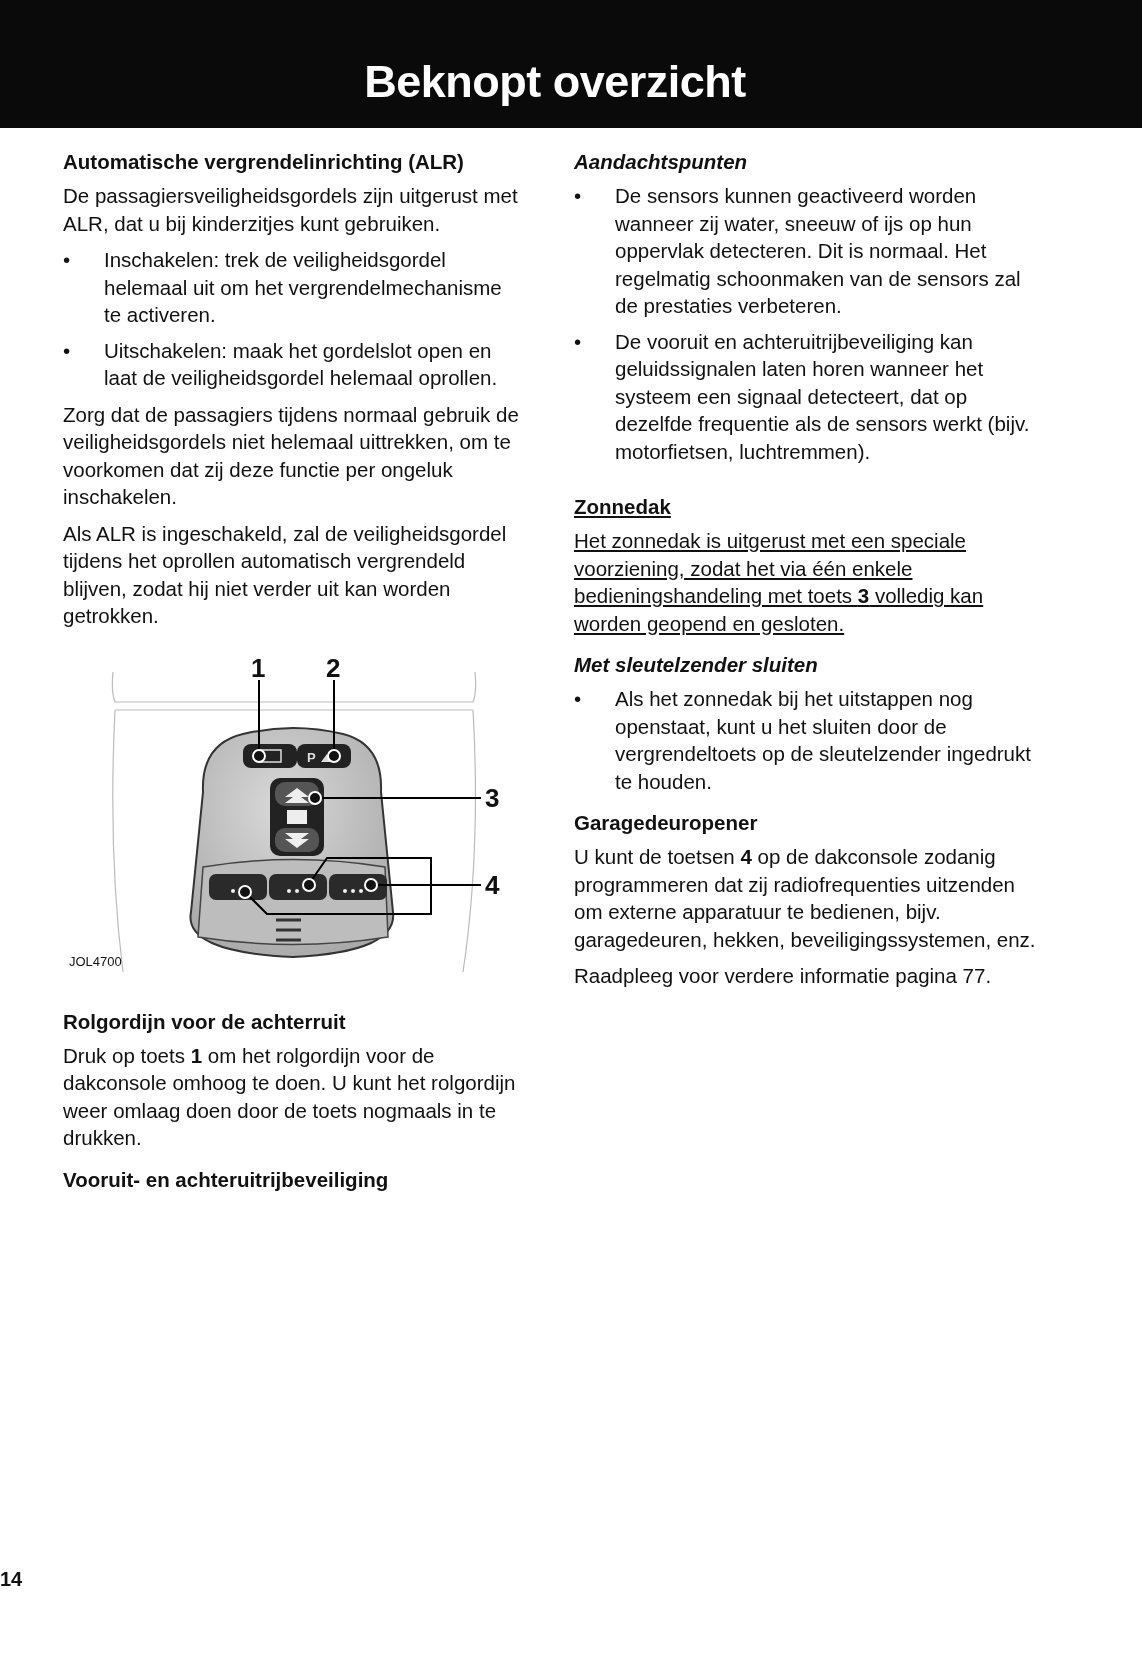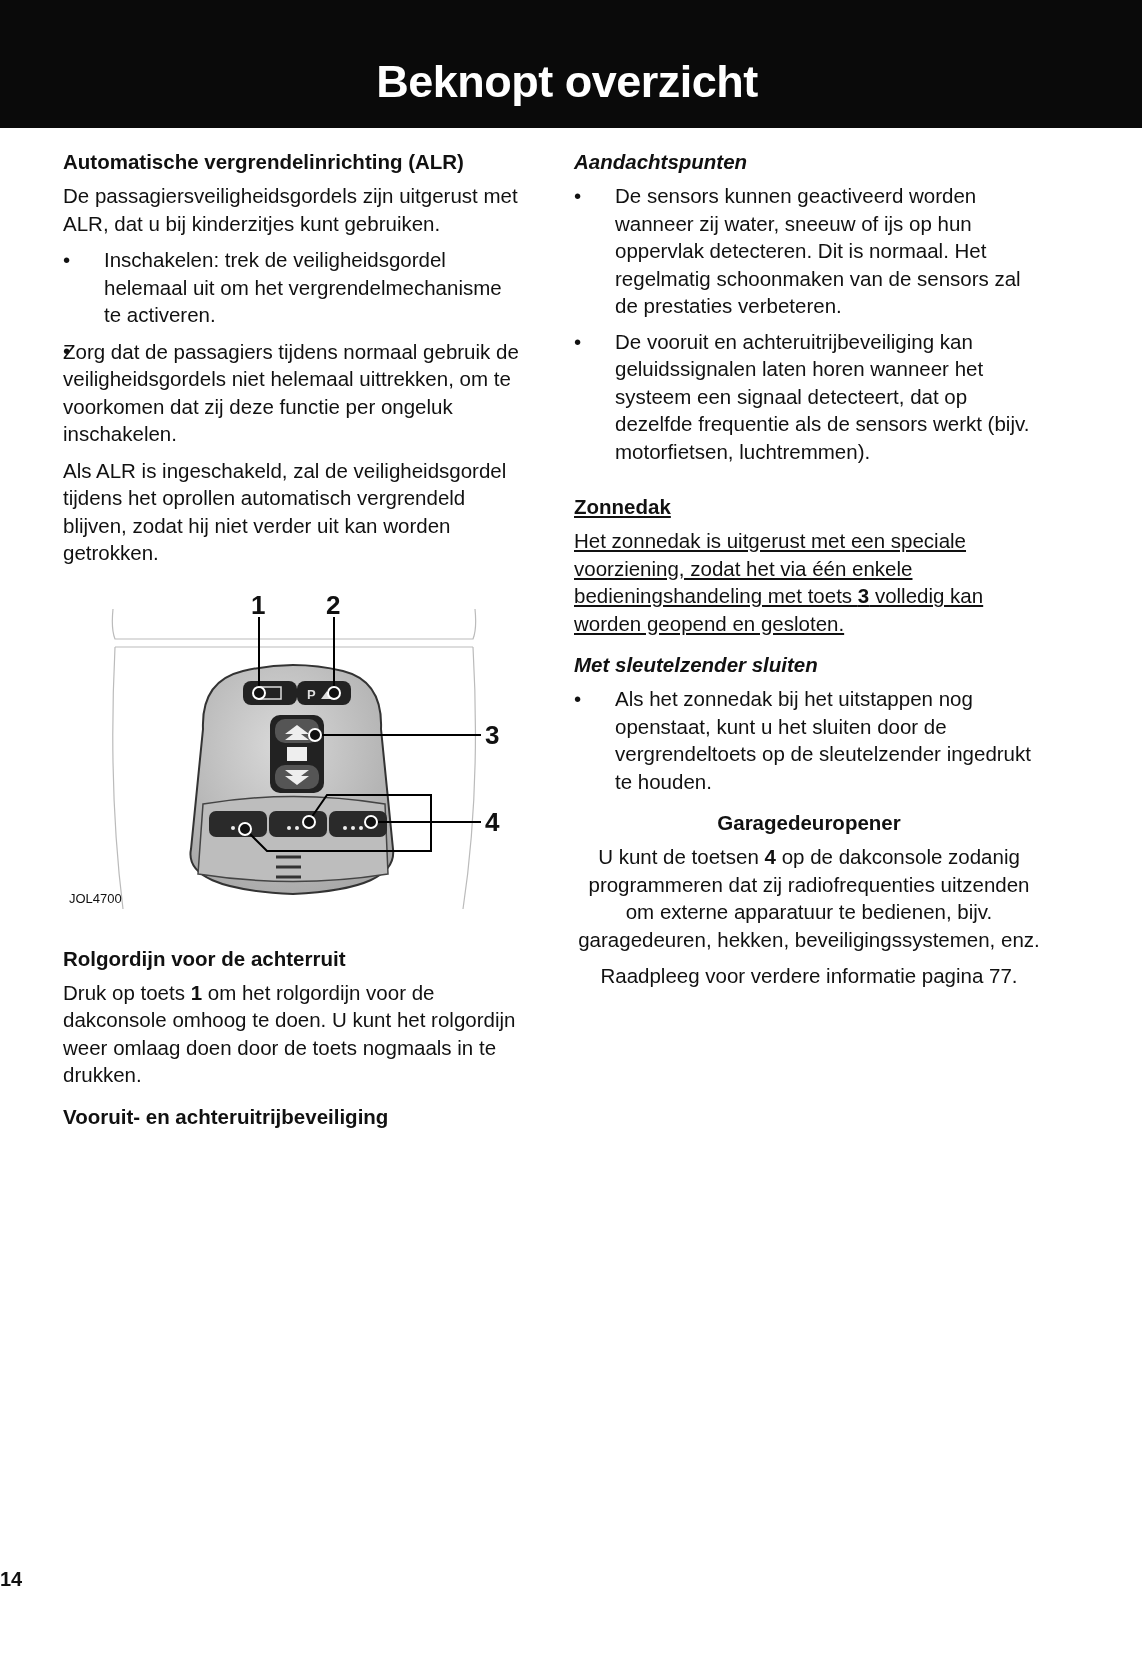--- a/index.html
+++ b/index.html
@@ -1,19 +1,19 @@
 <!DOCTYPE html>
 <html><head>
 <meta charset="utf-8">
 <style>
   html, body { margin: 0; padding: 0; background: #ffffff; }
   body { width: 1142px; height: 1654px; position: relative; overflow: hidden;
          font-family: "Liberation Sans", sans-serif; color: #111; }
   .header { position: absolute; left: 0; top: 0; width: 1142px; height: 128px; background: #0a0a0a; }
-  .header-title { position: absolute; left: 16px; width: 1102px; top: 56px; text-align: center;
+  .header-title { position: absolute; left: 4px; width: 1102px; top: 56px; text-align: center;
                   color: #fff; font-weight: bold; font-size: 45px; letter-spacing: -0.5px; }
   .col { position: absolute; top: 148px; width: 460px; }
   .col-left { left: 63px; }
   .col-right { left: 574px; width: 470px; }
   h3 { font-size: 20.5px; font-weight: bold; margin: 0 0 6px 0; line-height: 28px; }
   h3.italic { font-style: italic; }
   h2 { font-size: 26px; font-weight: bold; margin: 6px 0 0 0; line-height: 34px; }
   p { font-size: 20.5px; line-height: 27.5px; margin: 0 0 9px 0; }
   ul { list-style: none; padding: 0; margin: 0 0 9px 0; }
   li { position: relative; padding-left: 41px; font-size: 20.5px; line-height: 27.5px; margin-bottom: 8px; }
@@ -30,21 +30,21 @@
 <div class="header">
   <div class="header-title">Beknopt overzicht</div>
 </div>
 
 <div class="col col-left">
   <section>
     <h3>Automatische vergrendelinrichting (ALR)</h3>
     <p>De passagiersveiligheidsgordels zijn uitgerust met ALR, dat u bij kinderzitjes kunt gebruiken.</p>
     <ul>
       <li><span class="bullet">•</span><span>Inschakelen: trek de veiligheidsgordel helemaal uit om het vergrendelmechanisme te activeren.</span></li>
-      <li><span class="bullet">•</span></li>
+      <li><span class="bullet">•</span><span>Uitschakelen: maak het gordelslot open en laat de veiligheidsgordel helemaal oprollen.</span></li>
     </ul>
     <p>Zorg dat de passagiers tijdens normaal gebruik de veiligheidsgordels niet helemaal uittrekken, om te voorkomen dat zij deze functie per ongeluk inschakelen.</p>
     <p>Als ALR is ingeschakeld, zal de veiligheidsgordel tijdens het oprollen automatisch vergrendeld blijven, zodat hij niet verder uit kan worden getrokken.</p>
   </section>
 
   <section>
     <div class="figure">
       <svg width="460" height="330" viewBox="0 0 460 330">
         <defs>
           <radialGradient id="consoleGrad" cx="45%" cy="35%" r="70%">
@@ -148,20 +148,20 @@
     <p><span>Het zonnedak is uitgerust met een speciale voorziening, zodat het via één enkele bedieningshandeling met toets </span><b>3</b><span> volledig kan worden geopend en gesloten.</span></p>
   </section>
 
   <section style="margin-top:14px;">
     <h3 class="italic">Met sleutelzender sluiten</h3>
     <ul>
       <li><span class="bullet">•</span><span>Als het zonnedak bij het uitstappen nog openstaat, kunt u het sluiten door de vergrendeltoets op de sleutelzender ingedrukt te houden.</span></li>
     </ul>
   </section>
 
-  <section style="margin-top:14px;text-align:center;">
+  <section style="margin-top:14px;">
     <h3>Garagedeuropener</h3>
     <p><span>U kunt de toetsen </span><b>4</b><span> op de dakconsole zodanig programmeren dat zij radiofrequenties uitzenden om externe apparatuur te bedienen, bijv. garagedeuren, hekken, beveiligingssystemen, enz.</span></p>
     <p>Raadpleeg voor verdere informatie pagina 77.</p>
   </section>
 </div>
 
 <div class="page-number">14</div>
 
 </body></html>

